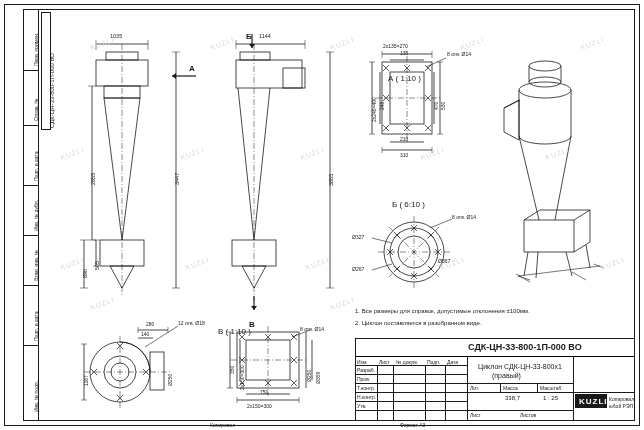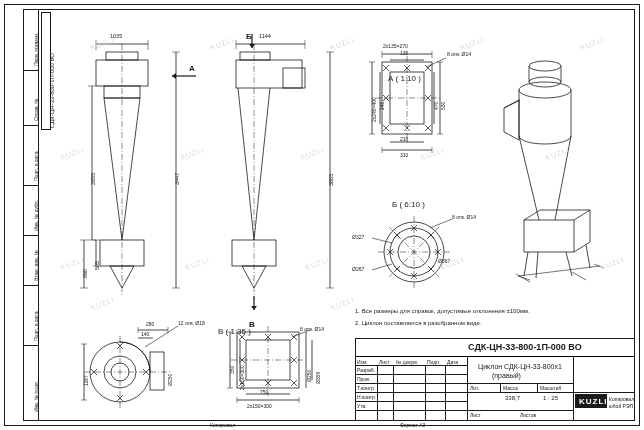--- a/index.html
+++ b/index.html
@@ -295,21 +295,21 @@
   <div class="txt t5 rot90" style="left:433px;top:110px;">470</div>
   <div class="txt t5" style="left:400px;top:136px;">210</div>
   <div class="txt t5" style="left:400px;top:152px;">310</div>
 
   <div class="txt t8" style="left:392px;top:200px;">Б ( 6:10 )</div>
   <div class="txt t5" style="left:452px;top:214px;">8 отв. Ø14</div>
   <div class="txt t5" style="left:352px;top:234px;">Ø327</div>
   <div class="txt t5" style="left:352px;top:266px;">Ø267</div>
   <div class="txt t5" style="left:438px;top:258px;">Ø367</div>
 
-  <div class="txt t8" style="left:218px;top:327px;">В ( 1:35 )</div>
+  <div class="txt t8" style="left:218px;top:327px;">В ( 1:10 )</div>
   <div class="txt t5" style="left:300px;top:326px;">8 отв. Ø14</div>
   <div class="txt t5 rot90" style="left:229px;top:374px;">350</div>
   <div class="txt t5 rot90" style="left:239px;top:390px;">2х150=300</div>
   <div class="txt t5 rot90" style="left:306px;top:382px;">Ø250</div>
   <div class="txt t5 rot90" style="left:315px;top:384px;">Ø359</div>
   <div class="txt t5" style="left:260px;top:389px;">750</div>
   <div class="txt t5" style="left:247px;top:403px;">2х150=300</div>
 
   <div class="txt t5" style="left:178px;top:320px;">12 отв. Ø18</div>
   <div class="txt t5" style="left:146px;top:321px;">280</div>

